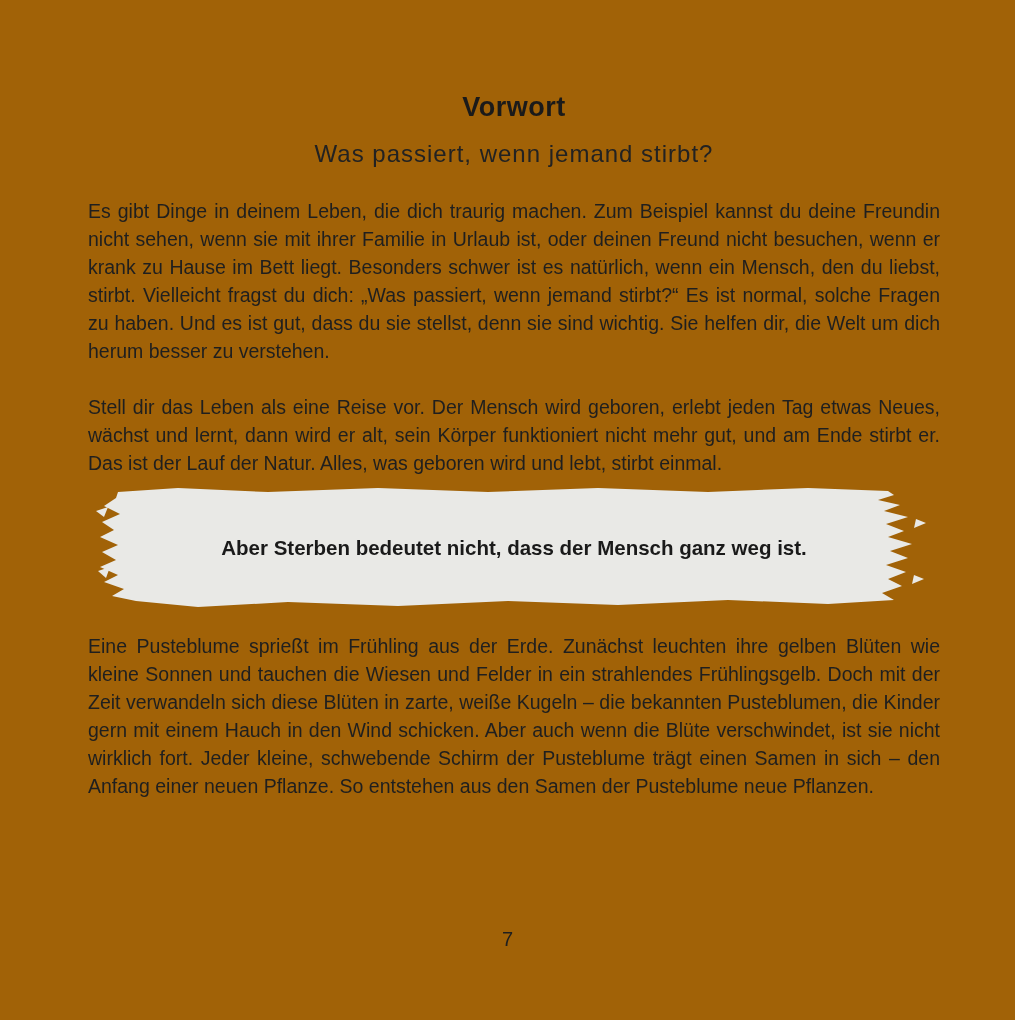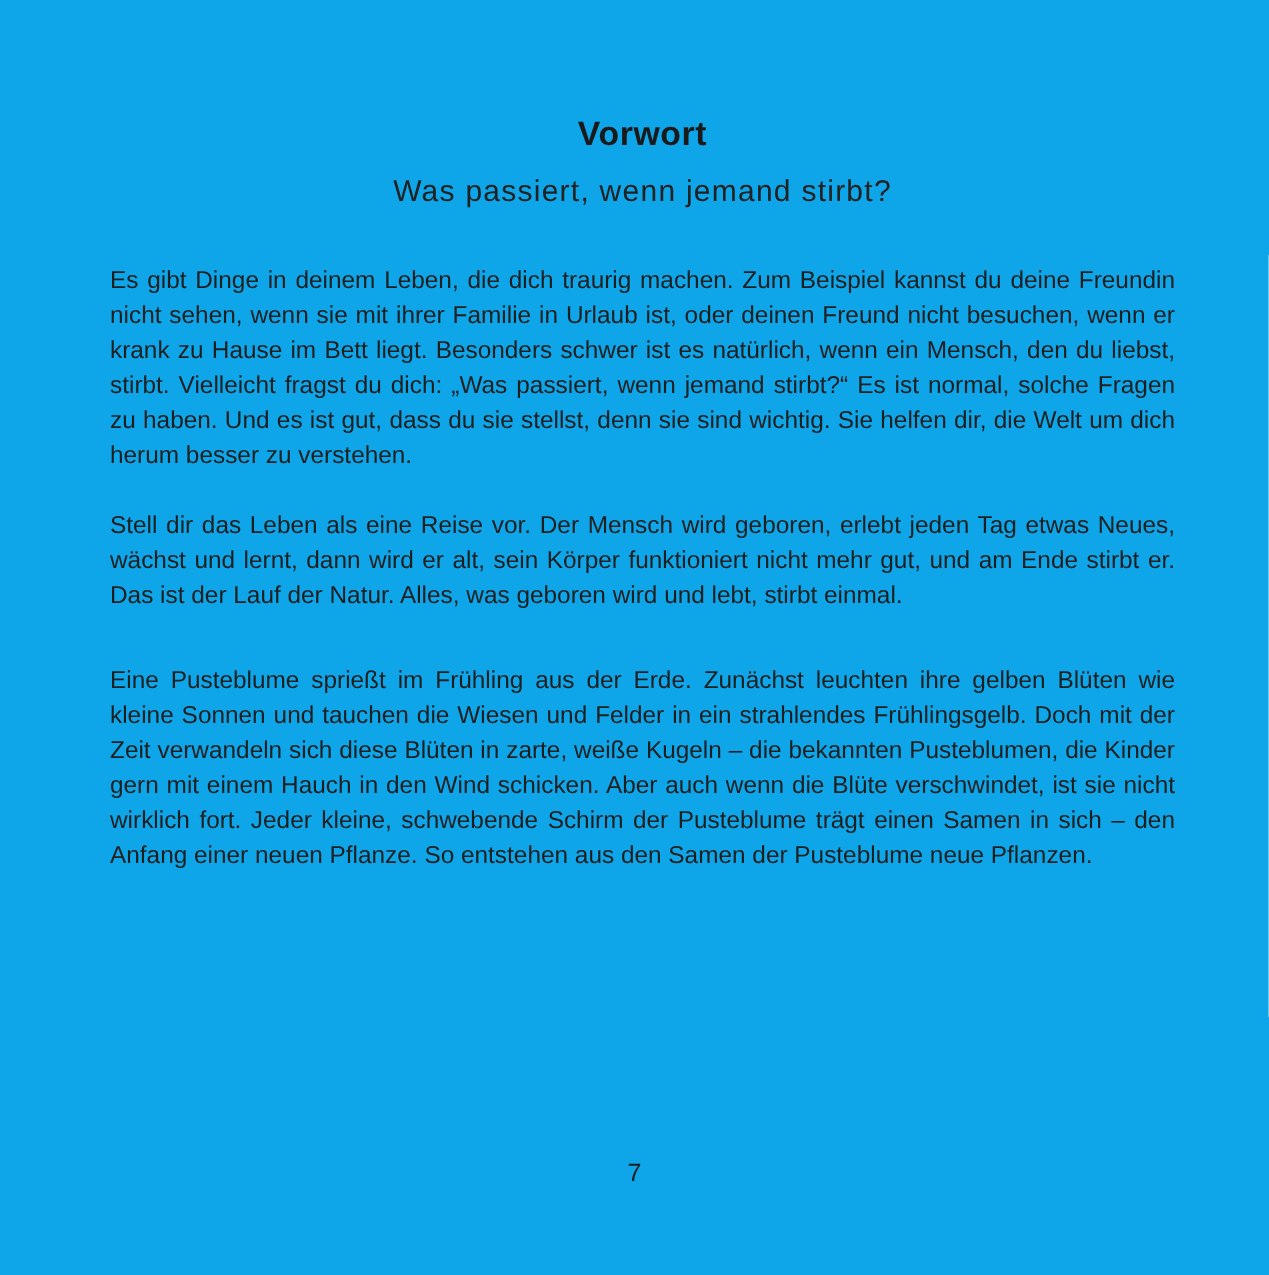--- a/index.html
+++ b/index.html
@@ -4,21 +4,21 @@
 <style>
   html, body {
     margin: 0;
     padding: 0;
     background: #ffffff;
   }
   .page {
     position: relative;
     width: 1015px;
     height: 1020px;
-    background: #0ea5e9;
+    background: #a16207;
     font-family: "Liberation Sans", "DejaVu Sans", sans-serif;
     color: #1c1c1c;
     overflow: hidden;
     box-sizing: border-box;
   }
   .content {
     position: relative;
     margin: 0 75px 0 88px; 
   }
   .doc-title {
@@ -40,23 +40,23 @@
     letter-spacing: 1px;
     color: #222222;
   }
   .body-para {
     margin: 0;
     text-align: justify;
     font-size: 19.5px;
     line-height: 28px;
     color: #1f1f1f;
   }
-  .para-1 { margin-top: 40px; }
+  .para-1 { margin-top: 27px; }
   .para-2 { margin-top: 28px; }
-  .para-3 { margin-top: 40px; }
+  .para-3 { margin-top: 19px; }
   .highlight-band {
     position: relative;
     margin-top: 6px;
     height: 130px;
     width: 100%;
   }
   .highlight-band svg.brush {
     position: absolute;
     top: 0; left: 0;
     width: 100%;
@@ -91,19 +91,38 @@
   <div class="content">
 
     <h1 class="doc-title">Vorwort</h1>
 
     <h2 class="doc-subtitle">Was passiert, wenn jemand stirbt?</h2>
 
     <p class="body-para para-1">Es gibt Dinge in deinem Leben, die dich traurig machen. Zum Beispiel kannst du deine Freundin nicht sehen, wenn sie mit ihrer Familie in Urlaub ist, oder deinen Freund nicht besuchen, wenn er krank zu Hause im Bett liegt. Besonders schwer ist es natürlich, wenn ein Mensch, den du liebst, stirbt. Vielleicht fragst du dich: „Was passiert, wenn jemand stirbt?“ Es ist normal, solche Fragen zu haben. Und es ist gut, dass du sie stellst, denn sie sind wichtig. Sie helfen dir, die Welt um dich herum besser zu verstehen.</p>
 
     <p class="body-para para-2">Stell dir das Leben als eine Reise vor. Der Mensch wird geboren, erlebt jeden Tag etwas Neues, wächst und lernt, dann wird er alt, sein Körper funktioniert nicht mehr gut, und am Ende stirbt er. Das ist der Lauf der Natur. Alles, was geboren wird und lebt, stirbt einmal.</p>
 
+    <div class="highlight-band">
+      <svg class="brush" viewBox="0 0 852 130" preserveAspectRatio="none" aria-hidden="true">
+        <path fill="#e9e9e6" d="
+          M 30,9
+          L 90,5 L 180,9 L 290,5 L 400,9 L 510,5 L 620,9 L 720,5 L 800,8
+          L 806,12 L 790,17 L 812,22 L 796,28 L 820,34 L 798,41 L 816,48
+          L 800,54 L 824,61 L 802,68 L 820,75 L 798,82 L 818,89 L 800,96
+          L 814,103 L 794,110 L 806,117
+          L 740,121 L 640,117 L 530,122 L 420,118 L 310,123 L 200,119 L 110,124 L 48,118
+          L 24,113 L 36,106 L 16,99 L 30,92 L 12,84 L 28,77 L 14,69
+          L 30,62 L 12,54 L 26,47 L 14,39 L 32,31 L 16,23 L 28,15
+          Z"></path>
+        <path fill="#e9e9e6" d="M 8,28 L 20,24 L 16,34 Z"></path>
+        <path fill="#e9e9e6" d="M 10,88 L 22,84 L 18,95 Z"></path>
+        <path fill="#e9e9e6" d="M 828,36 L 838,40 L 826,45 Z"></path>
+        <path fill="#e9e9e6" d="M 826,92 L 836,96 L 824,101 Z"></path>
+      </svg>
+      <div class="highlight-text">Aber Sterben bedeutet nicht, dass der Mensch ganz weg ist.</div>
+    </div>
 
     <p class="body-para para-3">Eine Pusteblume sprießt im Frühling aus der Erde. Zunächst leuchten ihre gelben Blüten wie kleine Sonnen und tauchen die Wiesen und Felder in ein strahlendes Frühlingsgelb. Doch mit der Zeit verwandeln sich diese Blüten in zarte, weiße Kugeln – die bekannten Pusteblumen, die Kinder gern mit einem Hauch in den Wind schicken. Aber auch wenn die Blüte verschwindet, ist sie nicht wirklich fort. Jeder kleine, schwebende Schirm der Pusteblume trägt einen Samen in sich – den Anfang einer neuen Pflanze. So entstehen aus den Samen der Pusteblume neue Pflanzen.</p>
 
   </div>
 
   <div class="page-number">7</div>
 </div>
 
 </body></html>

